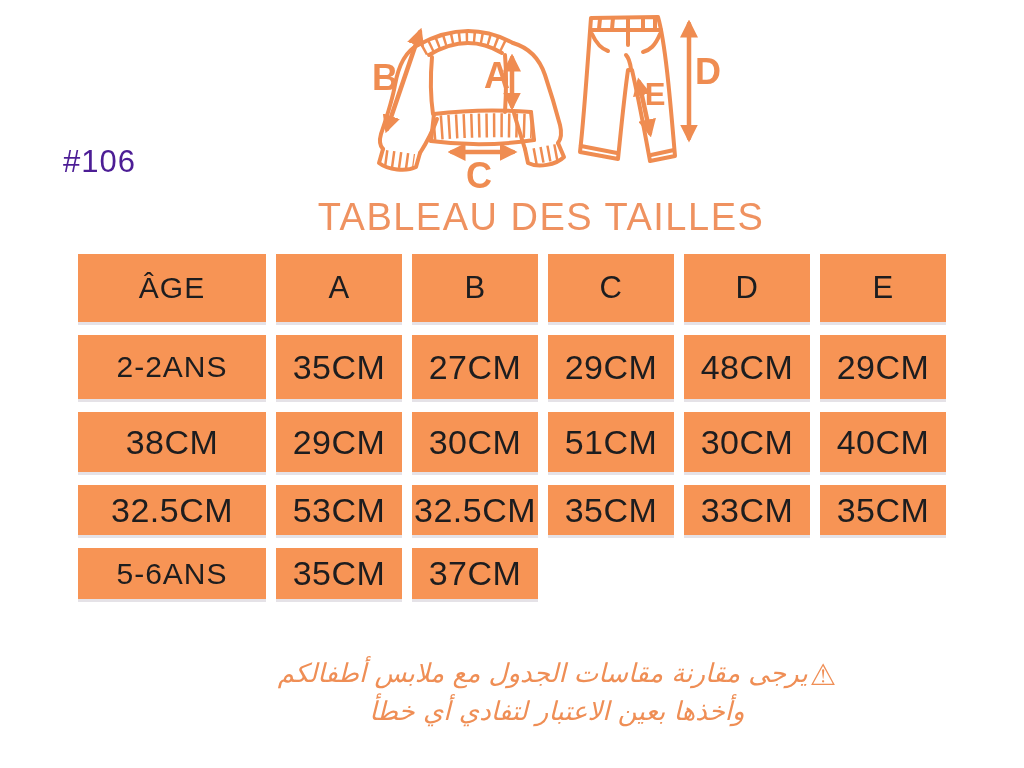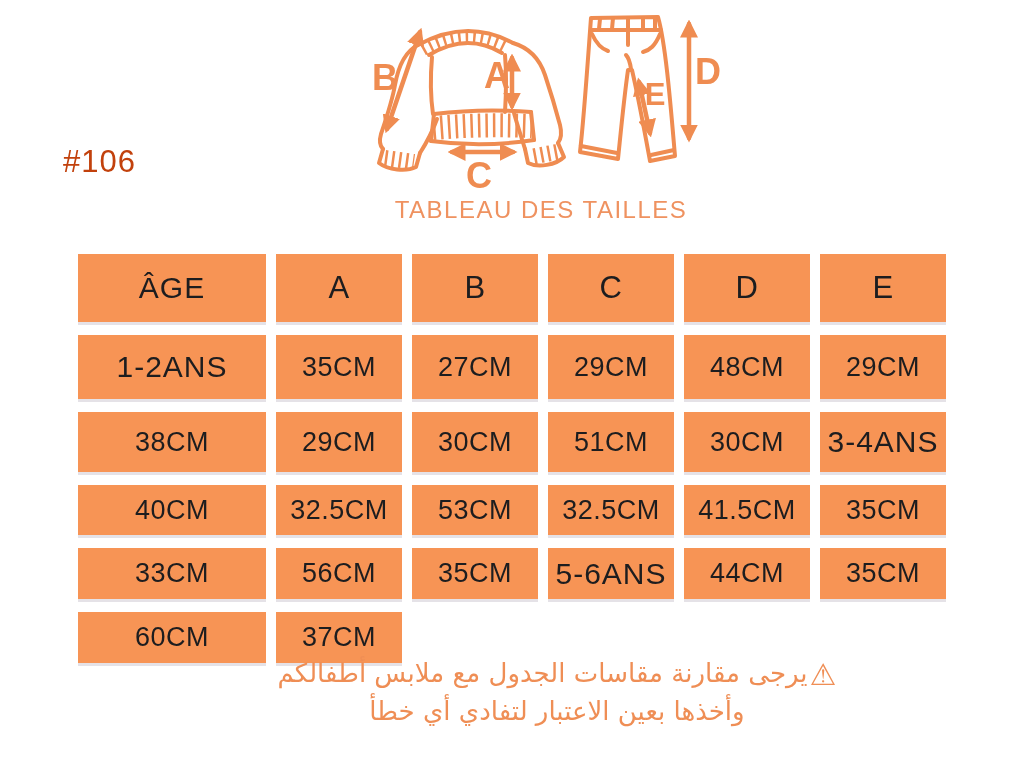--- a/index.html
+++ b/index.html
@@ -2,48 +2,48 @@
 <html><head>
 <meta charset="utf-8">
 <style>
   html,body{margin:0;padding:0;}
   .page{
     position:relative;width:1024px;height:768px;background:#ffffff;overflow:hidden;
     font-family:"Liberation Sans", sans-serif;
   }
   .sku{
     position:absolute;left:63px;top:144px;
-    font-size:31px;letter-spacing:1px;color:#c2410c;
+    font-size:31px;letter-spacing:1px;color:#4c1d95;
   }
   .illus{position:absolute;left:340px;top:0;width:400px;height:210px;}
   .illus text{font-family:"Liberation Sans", sans-serif;font-weight:bold;fill:#EF8C51;}
   .title{
     position:absolute;left:191px;top:196px;width:700px;text-align:center;
-    font-size:24px;letter-spacing:1.5px;color:#EF9260;
+    font-size:38px;letter-spacing:1.5px;color:#EF9260;
   }
   .table{
     position:absolute;left:78px;top:254px;
     display:grid;
     grid-template-columns:188px 126px 126px 126px 126px 126px;
     grid-template-rows:68px 64px 60px 50px 51px 51px;
     column-gap:10px;row-gap:13px;text-align:right;
   }
   .cell{
     background:#F79455;color:#1d1d1f;
     display:flex;align-items:center;justify-content:center;
-    font-size:27px;letter-spacing:0.5px;
+    font-size:34px;letter-spacing:0.5px;
     box-shadow:0 3px 0 rgba(160,150,170,0.28);
   }
   .cell.head{font-size:31px;}
   .cell.age{font-size:30px;letter-spacing:1px;}
   .footer{
     position:absolute;left:247px;top:655px;width:620px;
     text-align:center;direction:rtl;
     font-family:"DejaVu Sans","Liberation Sans",sans-serif;
-    font-size:26px;line-height:37px;color:#EF8E55;
+    font-size:26px;line-height:37px;color:#EF8E55;font-style:italic;
   }
   .wicon{
     font-size:30px;vertical-align:-3px;margin-left:2px;
     font-family:"DejaVu Sans",sans-serif;
   }
 </style>
 </head>
 <body>
 
 <div class="page">
@@ -113,49 +113,44 @@
 
   <div class="table">
 
     <div class="cell head age">ÂGE</div>
     <div class="cell head">A</div>
     <div class="cell head">B</div>
     <div class="cell head">C</div>
     <div class="cell head">D</div>
     <div class="cell head">E</div>
 
-    <div class="cell age">1-2ANS</div>
+    <div class="cell age">2-2ANS</div>
     <div class="cell">35CM</div>
     <div class="cell">27CM</div>
     <div class="cell">29CM</div>
     <div class="cell">48CM</div>
     <div class="cell">29CM</div>
 
     <div class="cell">38CM</div>
     <div class="cell">29CM</div>
     <div class="cell">30CM</div>
     <div class="cell">51CM</div>
     <div class="cell">30CM</div>
 
-    <div class="cell age">3-4ANS</div>
     <div class="cell">40CM</div>
     <div class="cell">32.5CM</div>
     <div class="cell">53CM</div>
     <div class="cell">32.5CM</div>
 
-    <div class="cell">41.5CM</div>
     <div class="cell">35CM</div>
     <div class="cell">33CM</div>
-    <div class="cell">56CM</div>
     <div class="cell">35CM</div>
 
     <div class="cell age">5-6ANS</div>
-    <div class="cell">44CM</div>
     <div class="cell">35CM</div>
-    <div class="cell">60CM</div>
     <div class="cell">37CM</div>
   </div>
 
   <div class="footer">
     <div>
       <span class="wicon">⚠</span><span>يرجى مقارنة مقاسات الجدول مع ملابس أطفالكم</span>
     </div>
     <div>وأخذها بعين الاعتبار لتفادي أي خطأ</div>
   </div>
 

